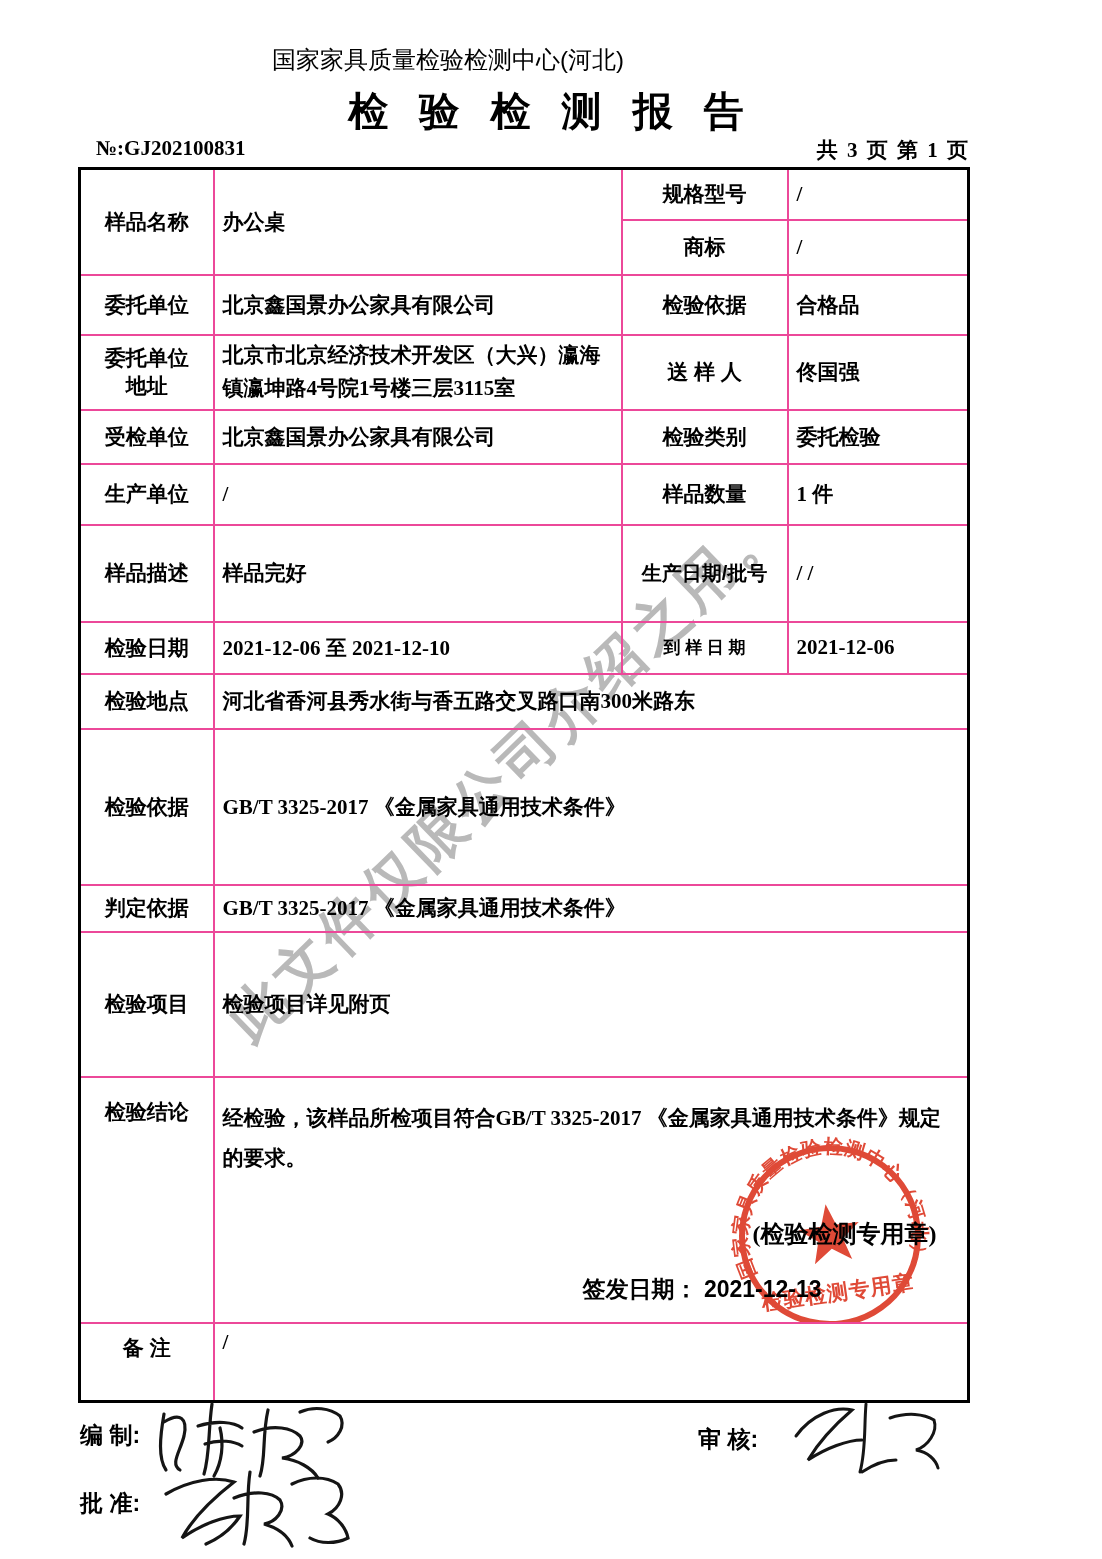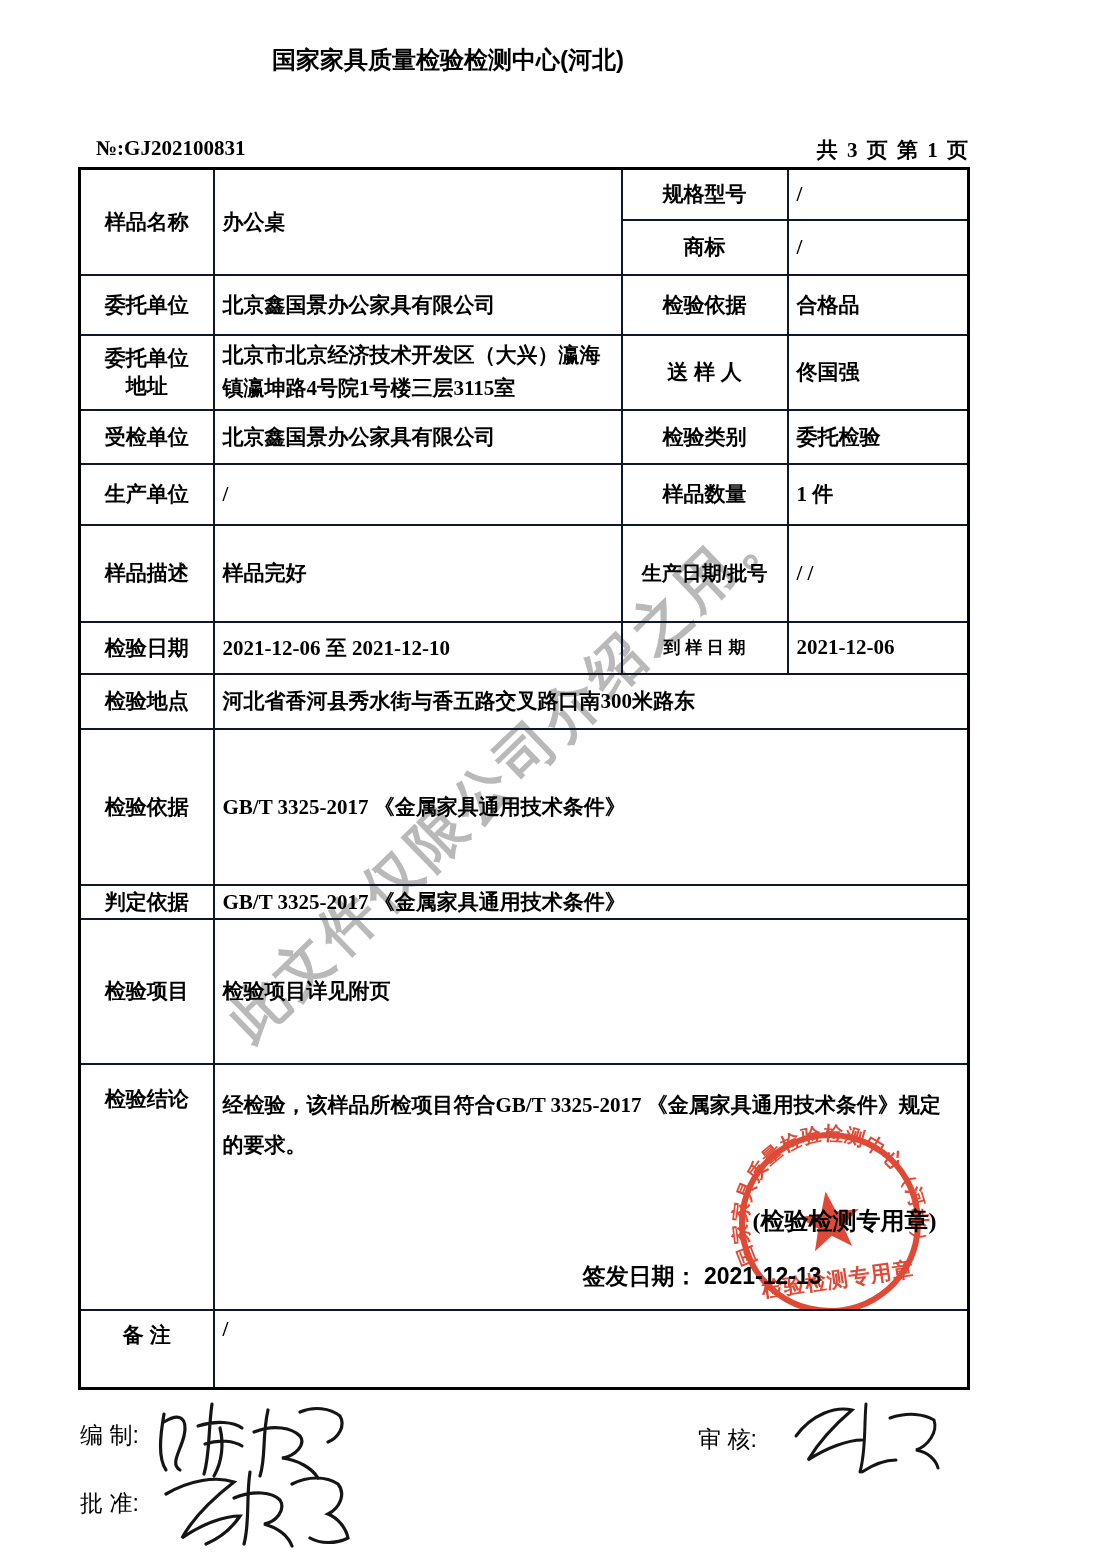--- a/index.html
+++ b/index.html
@@ -7,21 +7,21 @@
     position:relative;
     width:1102px;height:1559px;
     background:#ffffff;
     font-family:"Liberation Serif","DejaVu Serif",serif;
     color:#000;
     overflow:hidden;
   }
   
   .center-name{
     position:absolute;left:0;top:44px;width:896px;
-    text-align:center;font-size:24px;font-weight:700;
+    text-align:center;font-size:24px;font-weight:400;
     font-family:"Liberation Sans","DejaVu Sans",sans-serif;
   }
   .report-title{
     position:absolute;left:0;top:84px;width:1102px;
     text-align:center;font-size:40px;font-weight:700;letter-spacing:10px;
     font-family:"Liberation Sans","DejaVu Sans",sans-serif;
   }
   .report-no{
     position:absolute;left:96px;top:136px;
     font-size:21px;font-weight:700;
@@ -39,21 +39,21 @@
     font-weight:600;color:#a8a8a8;opacity:.8;z-index:0;
     font-family:"Liberation Sans","DejaVu Sans",sans-serif;
   }
   
   table.report{
     position:absolute;left:78px;top:167px;
     width:889px;border-collapse:collapse;table-layout:fixed;
     z-index:1;background:transparent;
   }
   table.report td{
-    border:2px solid #0f172a;
+    border:2px solid #ec4899;
     padding:2px 8px;
     font-size:21px;
     vertical-align:middle;
     overflow:hidden;
     background:transparent;
   }
   table.report{border:3px solid #000;}
   td.lbl{
     text-align:center;font-weight:700;font-size:22px;
     font-family:"Liberation Sans","DejaVu Sans",sans-serif;
@@ -74,39 +74,40 @@
     font-family:"Liberation Sans","DejaVu Sans",sans-serif;
   }
   
   .stamp{
     position:absolute;left:515px;top:58px;width:200px;height:200px;
     z-index:3;mix-blend-mode:multiply;opacity:.92;
     transform:rotate(-8deg);
   }
   
   .sig-label{
-    position:absolute;font-size:23px;font-weight:400;
+    position:absolute;font-size:23px;font-weight:700;
     font-family:"Liberation Sans","DejaVu Sans",sans-serif;z-index:2;
   }
   .lab-prepared{left:80px;top:1420px;}
   .lab-reviewed{left:698px;top:1424px;}
   .lab-approved{left:80px;top:1488px;}
   .sig{position:absolute;z-index:2;}
   .sig-prepared{left:150px;top:1392px;}
   .sig-reviewed{left:778px;top:1388px;}
   .sig-approved{left:146px;top:1458px;}
 </style>
 </head>
 <body>
 
 <div class="page">
 
   <div class="watermark">此文件仅限公司介绍之用。</div>
 
   <div class="center-name">国家家具质量检验检测中心(河北)</div>
+  <div class="report-title">检 验 检 测 报 告</div>
   <div class="report-no">№:GJ202100831</div>
   <div class="page-info">共 3 页 第 1 页</div>
 
   <table class="report">
     <colgroup>
       <col style="width:134px">
         <col style="width:408px">
         <col style="width:166px">
         <col style="width:181px">
     </colgroup>
@@ -159,21 +160,21 @@
       <td class="val">2021-12-06</td>
     </tr>
     <tr style="height:55px">
       <td class="lbl">检验地点</td>
       <td class="val" colspan="3">河北省香河县秀水街与香五路交叉路口南300米路东</td>
     </tr>
     <tr style="height:156px">
       <td class="lbl">检验依据</td>
       <td class="val" colspan="3">GB/T 3325-2017 《金属家具通用技术条件》</td>
     </tr>
-    <tr style="height:34px">
+    <tr style="height:47px">
       <td class="lbl">判定依据</td>
       <td class="val" colspan="3">GB/T 3325-2017 《金属家具通用技术条件》</td>
     </tr>
     <tr style="height:145px">
       <td class="lbl">检验项目</td>
       <td class="val" colspan="3">检验项目详见附页</td>
     </tr>
     <tr class="r-concl" style="height:246px">
       <td class="lbl">检验结论</td>
       <td class="val concl-cell" colspan="3">

